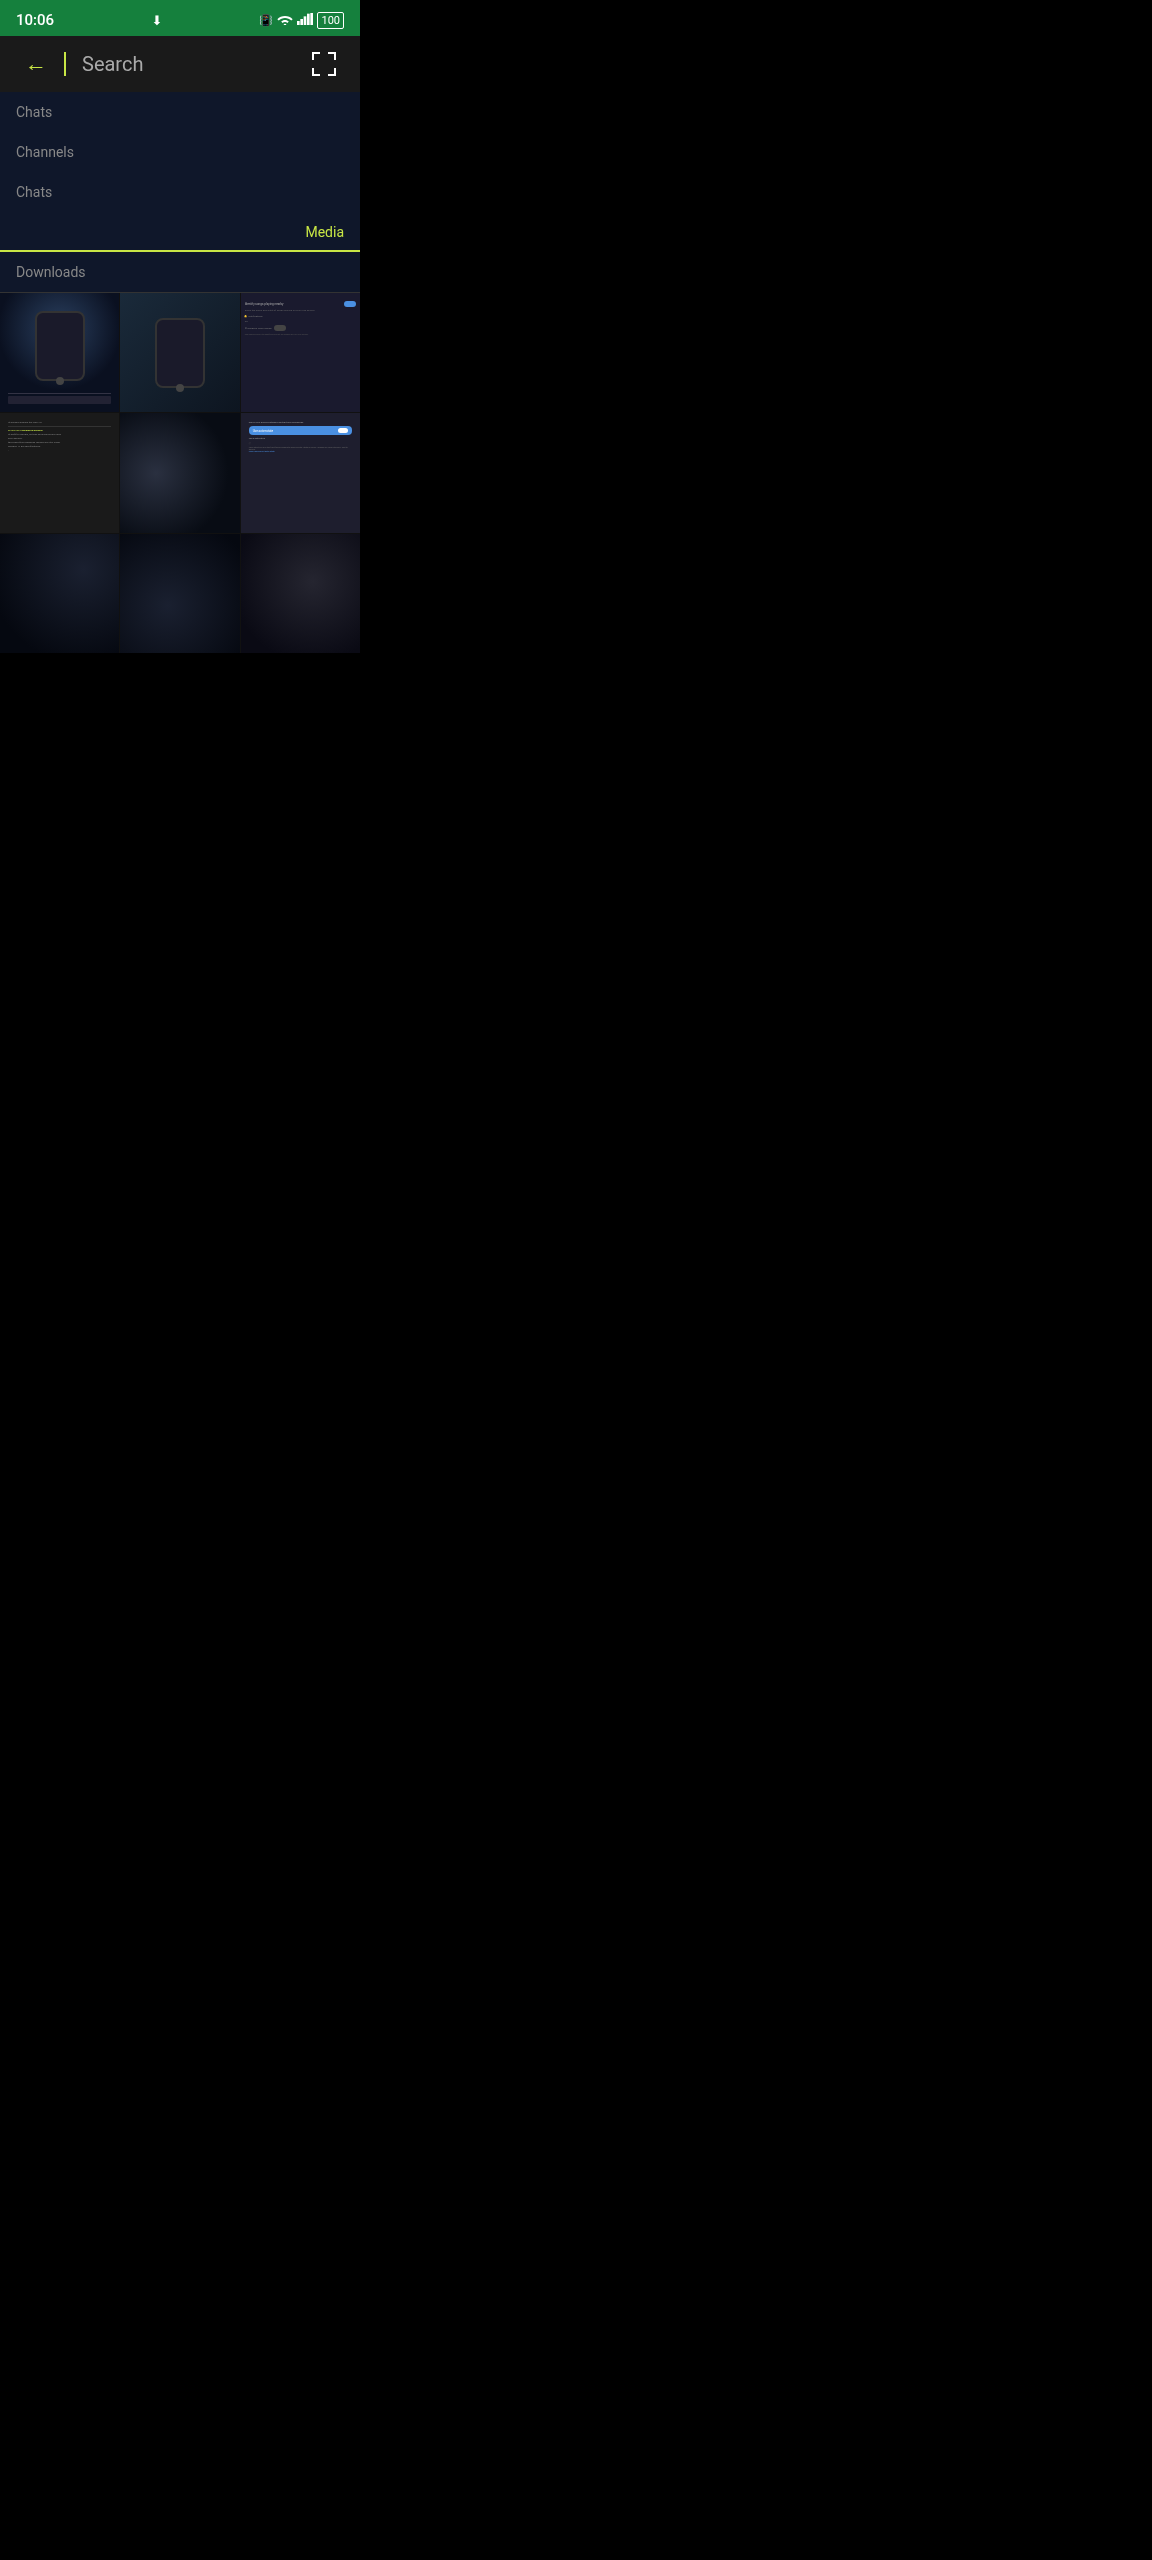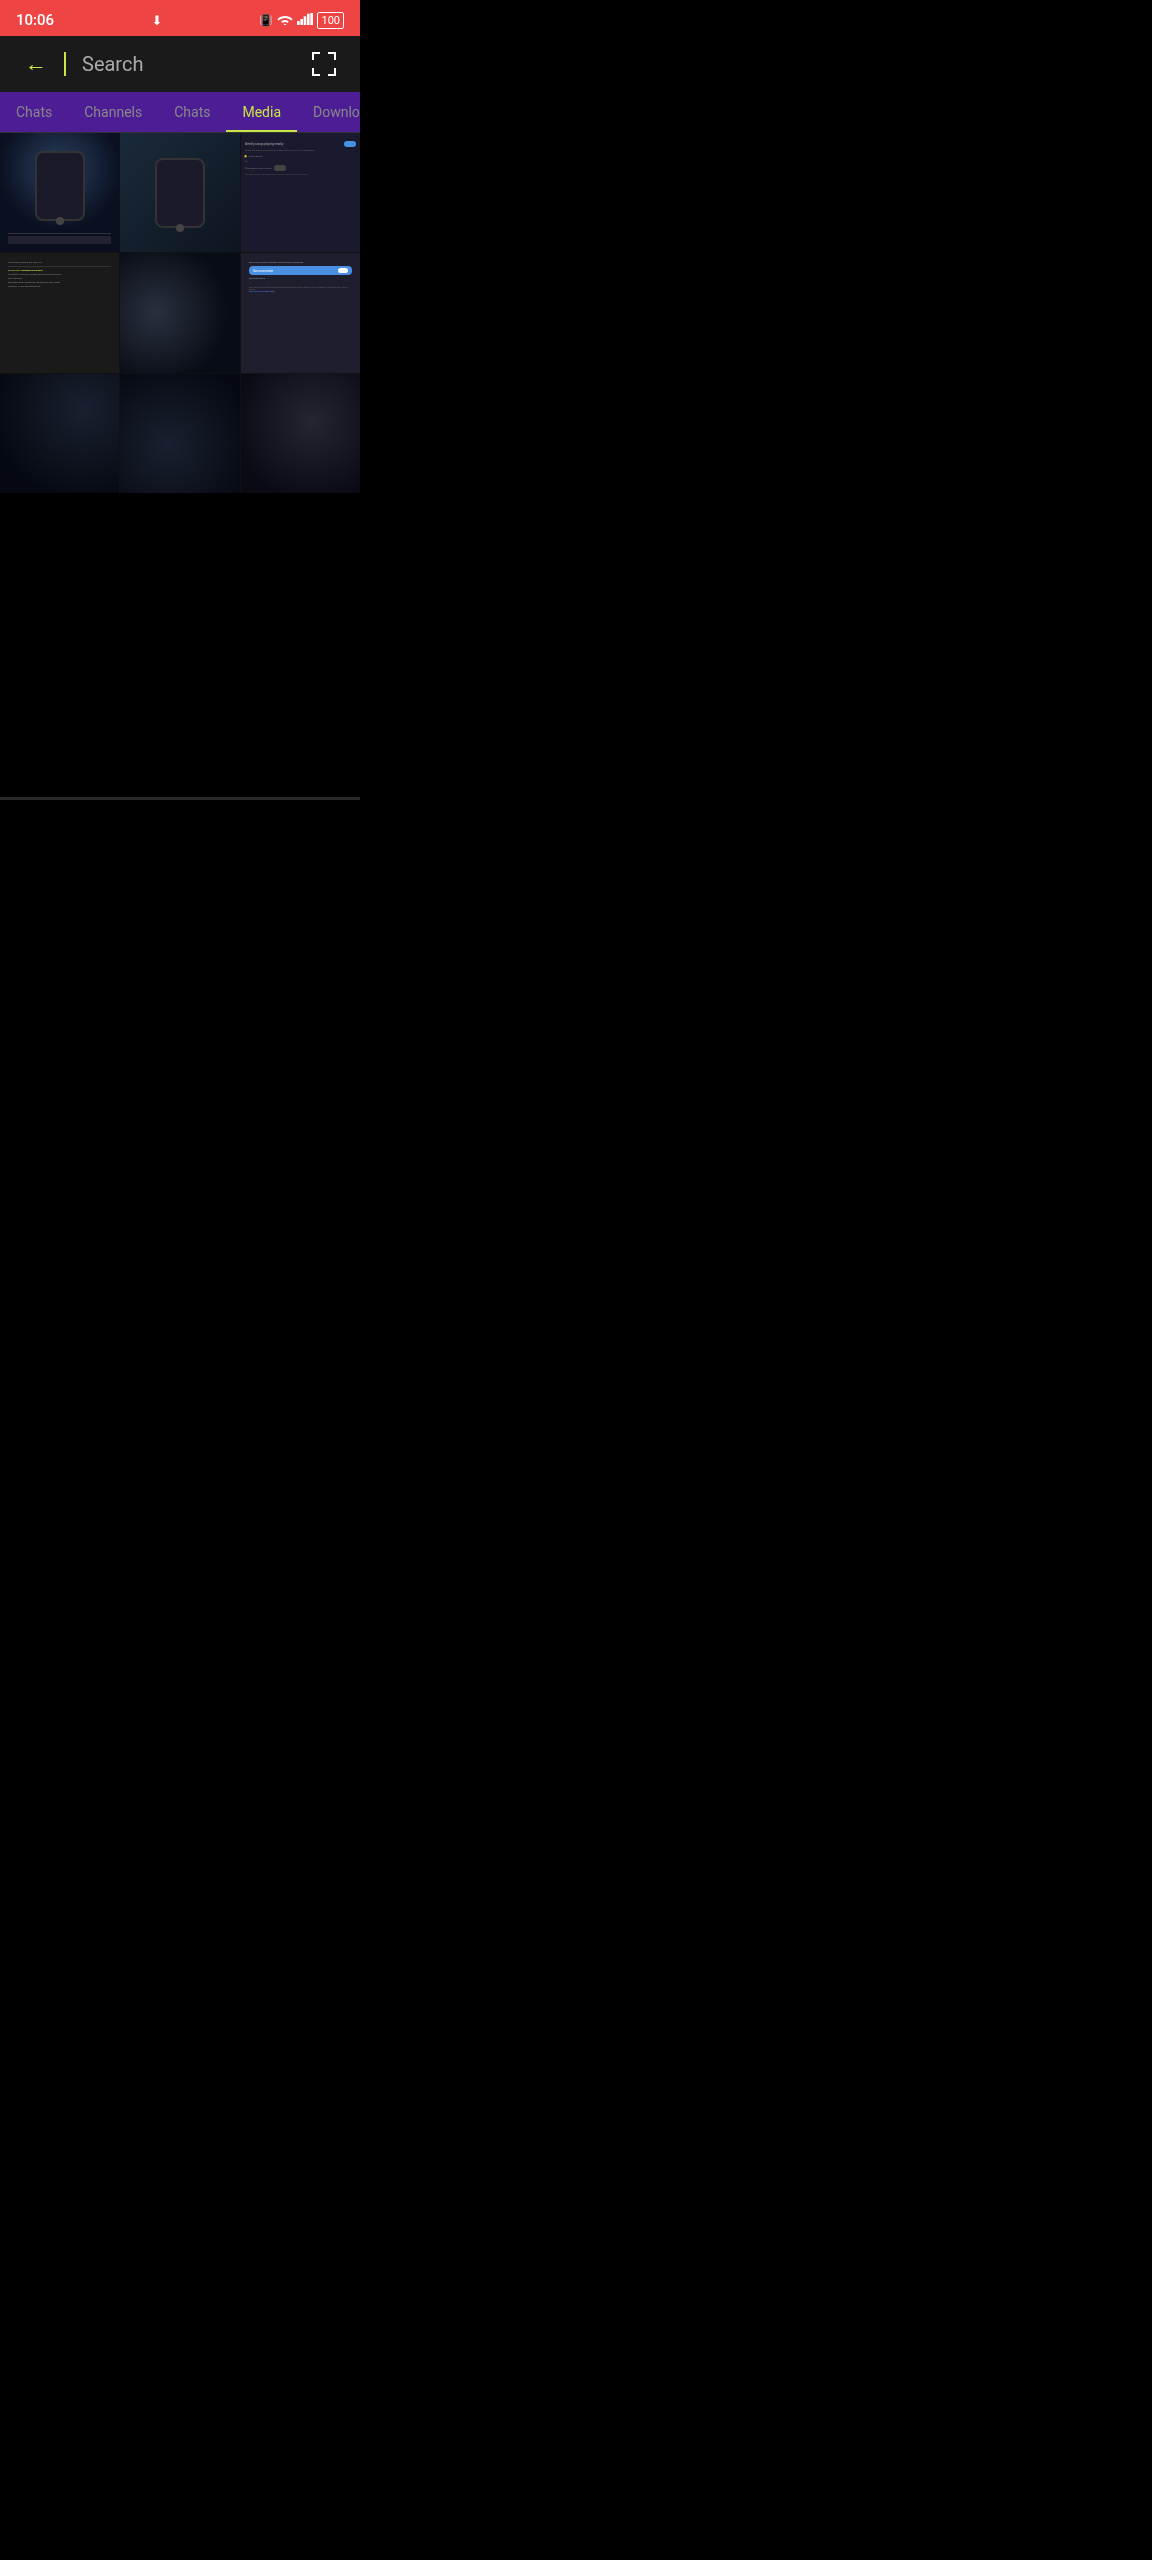--- a/index.html
+++ b/index.html
@@ -13,21 +13,21 @@
       overflow: hidden;
       position: relative;
     }
 
     
     .status-bar {
       display: flex;
       justify-content: space-between;
       align-items: center;
       padding: 8px 16px 4px;
-      background: #ef4444;
+      background: #15803d;
       height: 36px;
     }
 
     .status-time {
       color: #fff;
       font-size: 15px;
       font-weight: 500;
     }
 
     .status-icons {
@@ -77,23 +77,24 @@
       height: 40px;
       display: flex;
       align-items: center;
       justify-content: center;
       cursor: pointer;
     }
 
     
     .tabs {
       display: flex;
-      background: #4c1d95;
+      background: #0f172a;
       border-bottom: 1px solid #333;
       overflow-x: auto;
+      flex-direction: column;
     }
 
     .tab {
       padding: 12px 16px;
       color: #888;
       font-size: 14px;
       cursor: pointer;
       white-space: nowrap;
       position: relative;
     }

